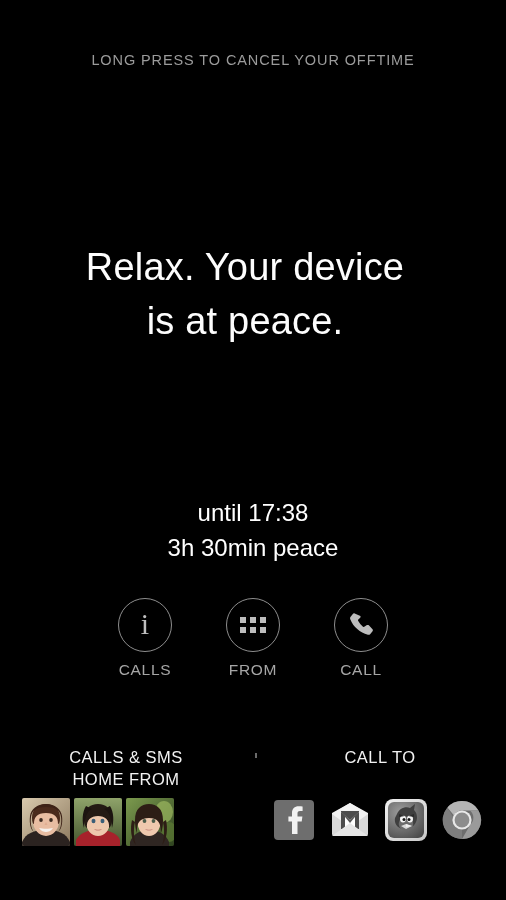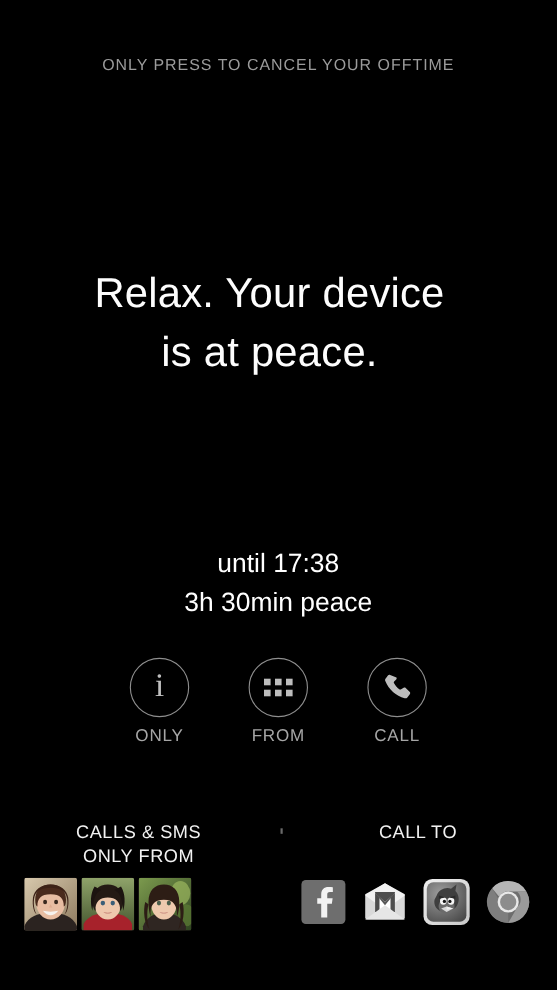--- a/index.html
+++ b/index.html
@@ -170,40 +170,40 @@
     position:relative;
     cursor:pointer;
   }
   .app-icon svg { display:block; width:44px; height:44px; }
 </style>
 </head>
 <body>
 
 <div id="screen">
 
-  <div class="hint">ONLY PRESS TO CANCEL YOUR OFFTIME</div>
+  <div class="hint">LONG PRESS TO CANCEL YOUR OFFTIME</div>
 
   <div class="headline">
     <span class="l1">Relax. Your device</span>
     <span class="l2">is at peace.</span>
   </div>
 
 
   <div class="timing">
     <span>until 17:38</span>
     <span>3h 30min peace</span>
   </div>
 
   <div class="actions">
 
     <div class="action">
       <div class="circle">
         <span class="ic-info">i</span>
       </div>
-      <div class="action-label">ONLY</div>
+      <div class="action-label">CALLS</div>
     </div>
 
     <div class="action">
       <div class="circle">
         <span class="ic-grid">
           <i></i>
             <i></i>
             <i></i>
             <i></i>
             <i></i>
@@ -226,21 +226,21 @@
 
   </div>
 
   <div class="footer">
 
     <div class="divider-dot"></div>
 
     <div class="foot-col left">
       <div class="foot-title">
         <span>CALLS &amp; SMS</span>
-        <span>ONLY FROM</span>
+        <span>HOME FROM</span>
       </div>
     </div>
 
     <div class="avatar-row">
 
       <div class="avatar">
         <svg viewBox="0 0 48 48">
           <defs>
             <linearGradient id="bg1" x1="0" y1="0" x2="1" y2="1">
               <stop offset="0" stop-color="#d8c9ad"></stop>

